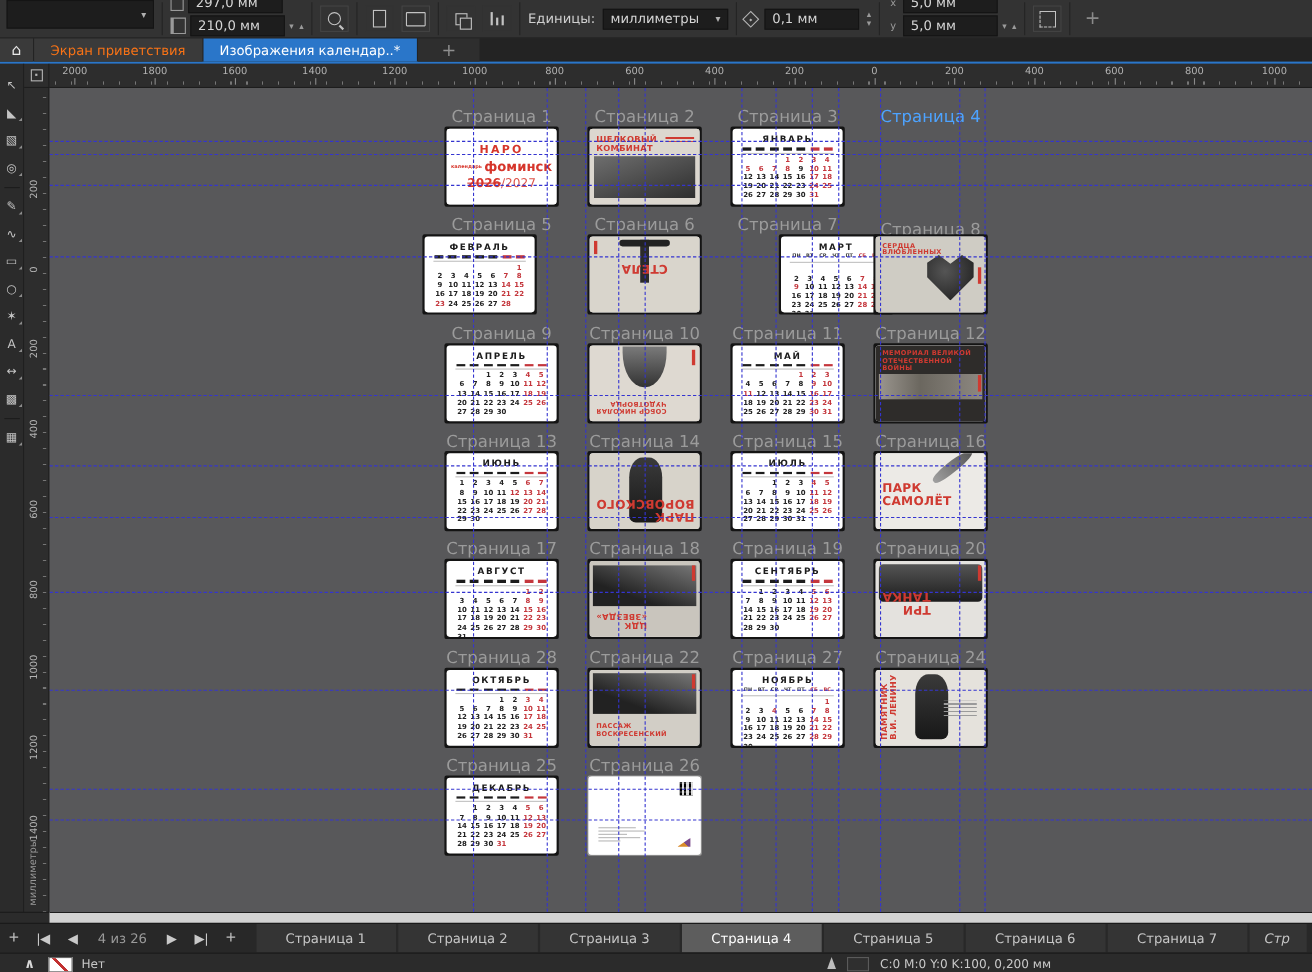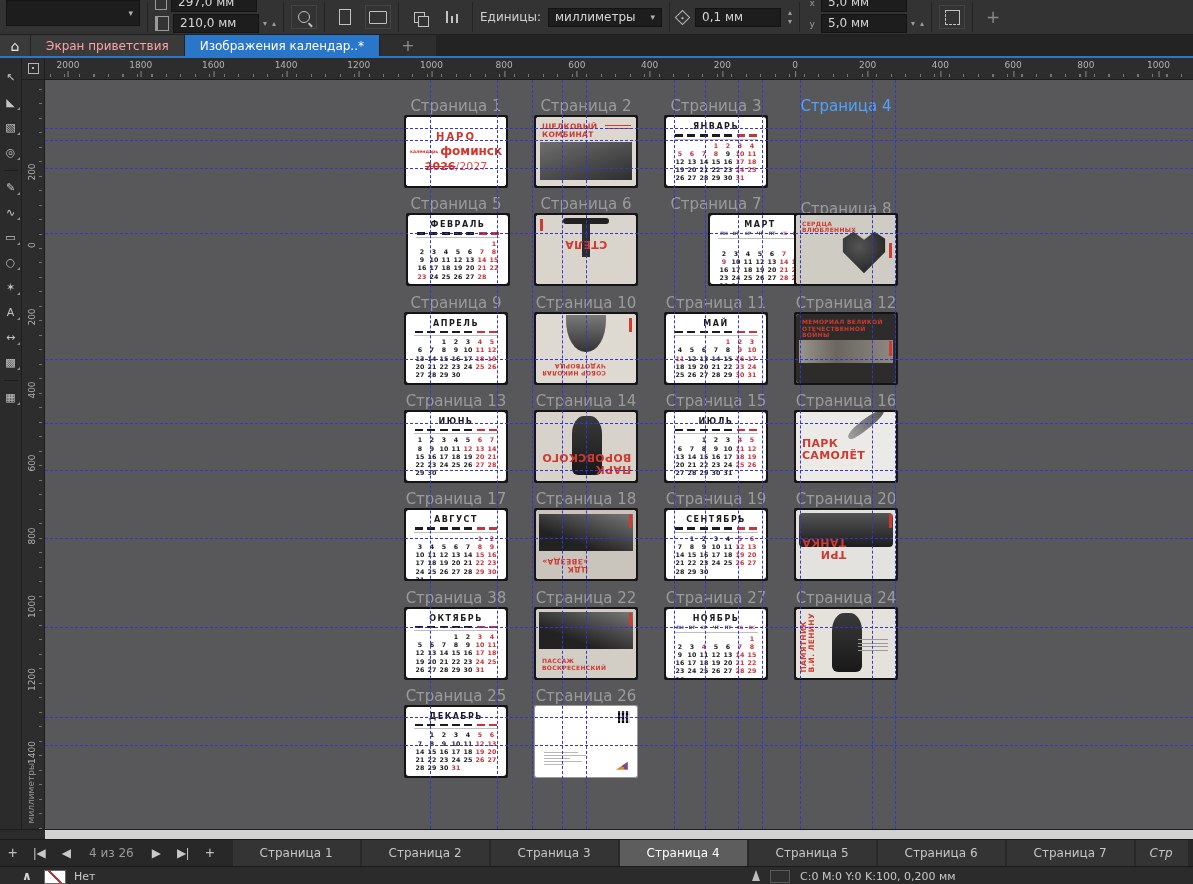--- a/index.html
+++ b/index.html
@@ -48,21 +48,21 @@
   .ic-nudge::after{content:"";position:absolute;left:3.5px;top:3.5px;width:2px;height:2px;background:#b5b5b5;}
   .ic-corner{width:13px;height:13px;border-left:1px dashed #c2c2c2;border-bottom:1px dashed #c2c2c2;
     border-top:1px solid #c2c2c2;border-right:1px solid #c2c2c2;}
   .pb-label{color:#cfcfcf;font-size:12px;}
   .pb-plus{color:#8a8a8a;font-size:17px;padding:0 6px;}
   .pb-plus::after{content:"+";}
 
   
   .doc-tabs{position:absolute;top:35px;left:0;width:100%;height:23px;background:#232323;
     border-bottom:2px solid #2a76c9;display:flex;box-sizing:border-box;}
-  .dtab{padding:0 15px;font-size:12px;color:#fca5a5;background:#3a3a3a;display:flex;
+  .dtab{padding:0 15px;font-size:12px;color:#f97316;background:#3a3a3a;display:flex;
     align-items:center;margin-right:1px;white-space:nowrap;}
   .dtab.home{width:30px;justify-content:center;color:#e8e8e8;font-size:14px;padding:0;}
   .dtab.active{background:#2a76c9;color:#fff;}
   .dtab.add{width:26px;justify-content:center;background:#2e2e2e;color:#8f8f8f;font-size:16px;}
 
   
   .toolbox{position:absolute;left:0;top:58px;width:22px;bottom:55px;background:#2b2b2b;
     border-right:1px solid #1e1e1e;display:flex;flex-direction:column;align-items:center;
     padding-top:12px;gap:9px;box-sizing:border-box;}
   .tool{width:16px;height:16px;color:#c4c4c4;font-size:11px;line-height:16px;text-align:center;
@@ -414,21 +414,21 @@
             <span>27</span>
             <span>28</span>
             <span>29</span>
             <span>30</span>
             <span class="red">31</span>
           </div>
         </div>
       </div>
       <div class="page-label sel" style="left: 736px; top: 17px;">Страница 4</div>
       <div class="page-label" style="left: 346px; top: 115.3px;">Страница 5</div>
-      <div class="thumb" style="left: 361px; top: 133.3px;">
+      <div class="thumb" style="left: 339px; top: 133.3px;">
         <div class="thumb-inner">
           <div class="cal-title">ФЕВРАЛЬ</div>
           <div class="cal-dashes">
             <span class="dash"></span>
             <span class="dash"></span>
             <span class="dash"></span>
             <span class="dash"></span>
             <span class="dash"></span>
             <span class="dash red"></span>
             <span class="dash red"></span>
@@ -927,21 +927,21 @@
           <div class="pcontent" style="background: rgb(228, 226, 222);">
             <div class="blob tank-top"></div>
             <div class="ptitle pos-lm ts-l upside">
               <div>ТРИ</div>
               <div>ТАНКА</div>
             </div>
             <div class="acc red-bar-tr"></div>
           </div>
         </div>
       </div>
-      <div class="page-label" style="left: 346px; top: 508.5px;">Страница 38</div>
+      <div class="page-label" style="left: 346px; top: 508.5px;">Страница 28</div>
       <div class="thumb" style="left: 359px; top: 526.5px;">
         <div class="thumb-inner">
           <div class="cal-title">ОКТЯБРЬ</div>
           <div class="cal-dashes">
             <span class="dash"></span>
             <span class="dash"></span>
             <span class="dash"></span>
             <span class="dash"></span>
             <span class="dash"></span>
             <span class="dash red"></span>

